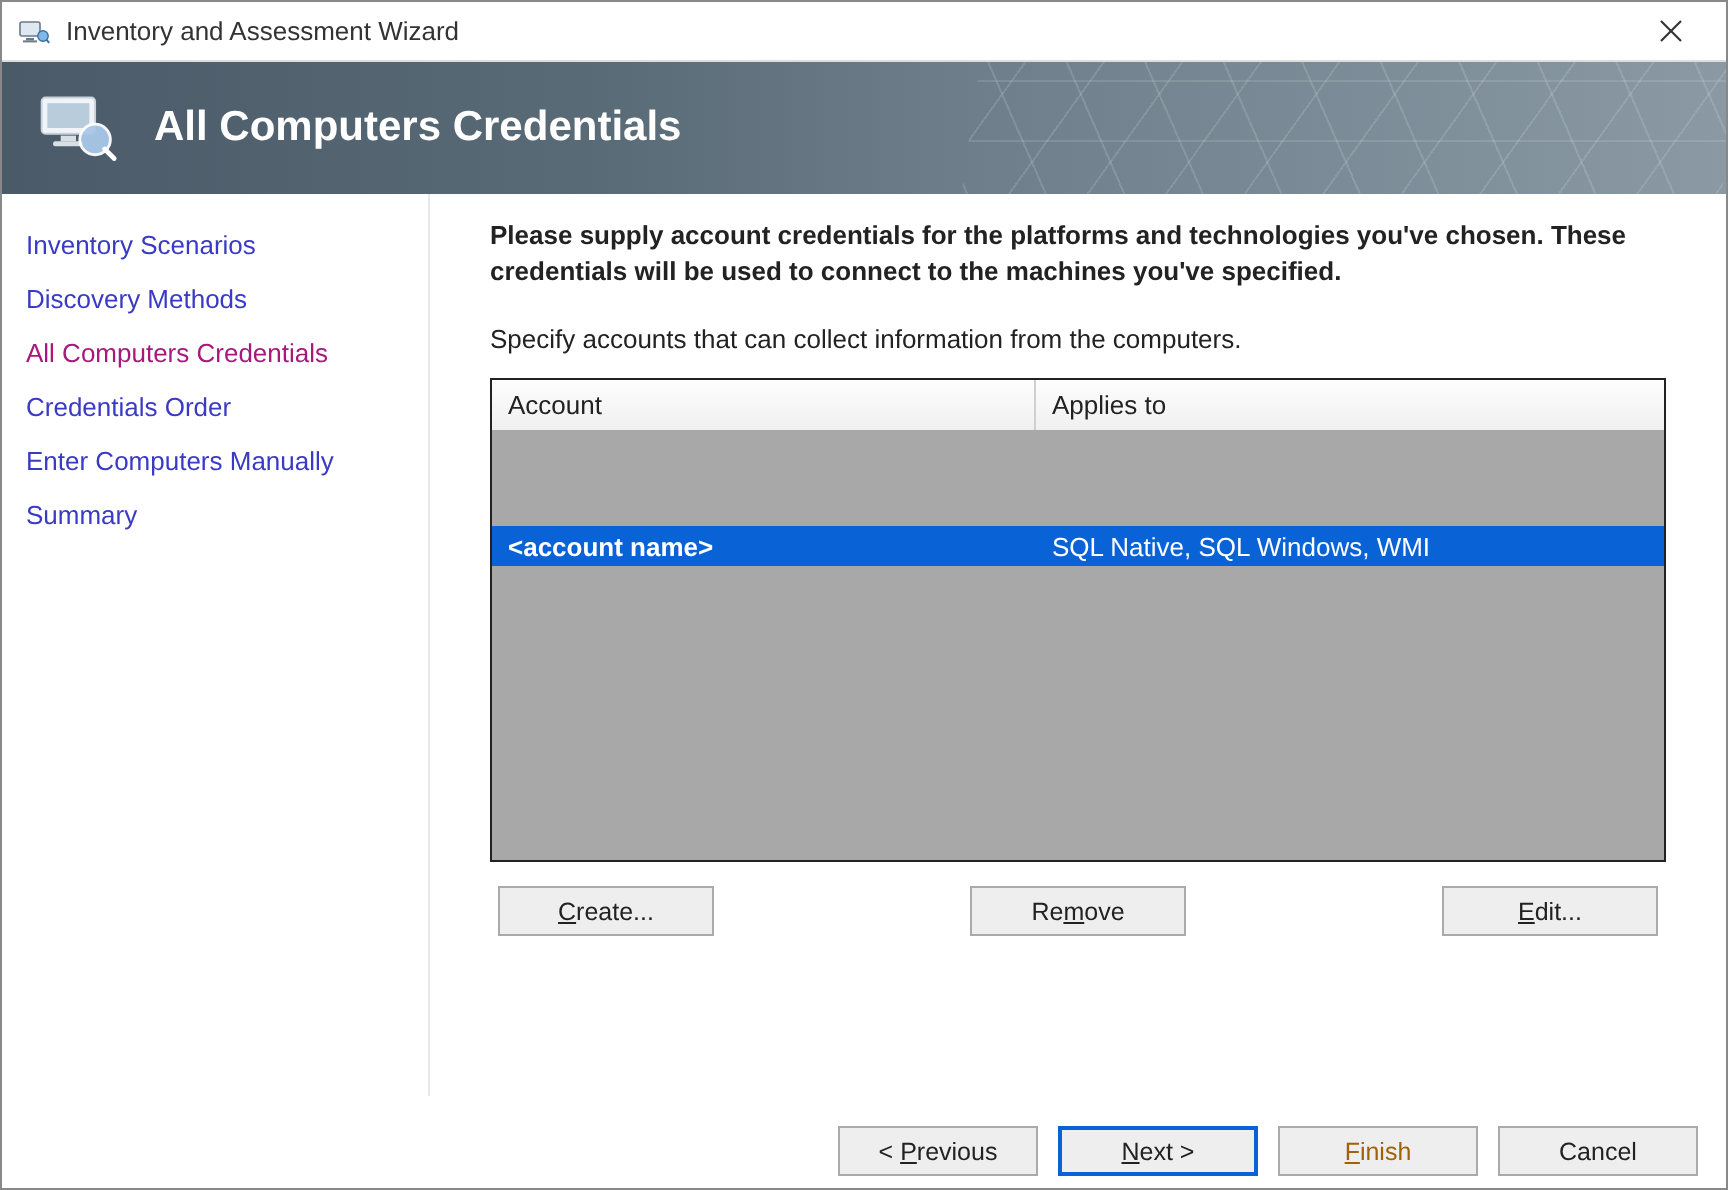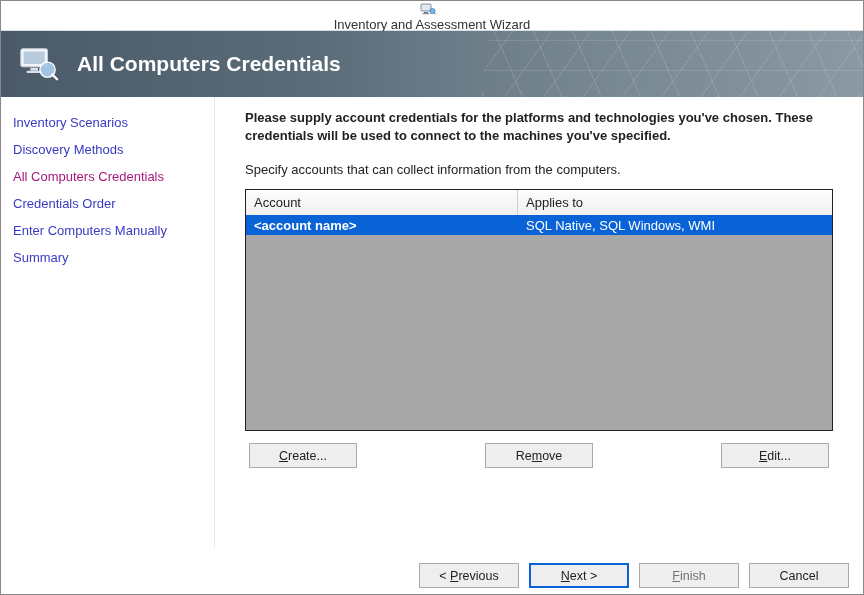--- a/index.html
+++ b/index.html
@@ -18,21 +18,20 @@
       background: #fff;
       display: flex;
       flex-direction: column;
     }
     .titlebar {
       height: 30px;
       display: flex;
       align-items: center;
       padding: 0 8px;
       border-bottom: 1px solid #ddd;
-      flex-direction: column;
     }
     .titlebar-icon {
       width: 16px;
       height: 16px;
       margin-right: 8px;
     }
     .titlebar-text {
       flex: 1;
       font-size: 13px;
       color: #333;
@@ -151,20 +150,21 @@
     .th-applies { flex: 1; }
     .tbody {
       flex: 1;
       background: #a8a8a8;
       overflow: auto;
     }
     .trow {
       display: flex;
       height: 20px;
       align-items: center;
+      margin-top: 48px;
     }
     .trow.selected {
       background: #0a63d6;
       color: #fff;
     }
     .td {
       padding: 1px 8px;
       font-size: 13px;
     }
     .td-account { width: 272px; font-weight: bold; }
@@ -197,21 +197,21 @@
       padding: 0 14px 6px 0;
       background: #fff;
     }
     .footer .btn {
       min-width: 100px;
     }
     .btn.default {
       border: 2px solid #0a63d6;
     }
     .btn[disabled] {
-      color: #737373;
+      color: #a16207;
       cursor: default;
     }
   </style>
 </head>
 <body>
 
 <div class="window">
 
   <div class="titlebar">
     <span class="titlebar-icon">

